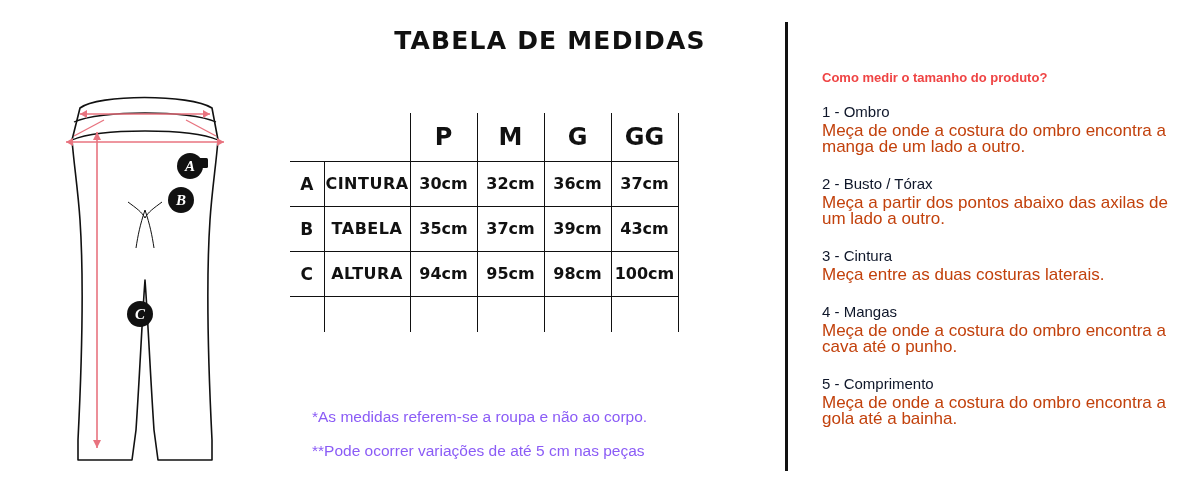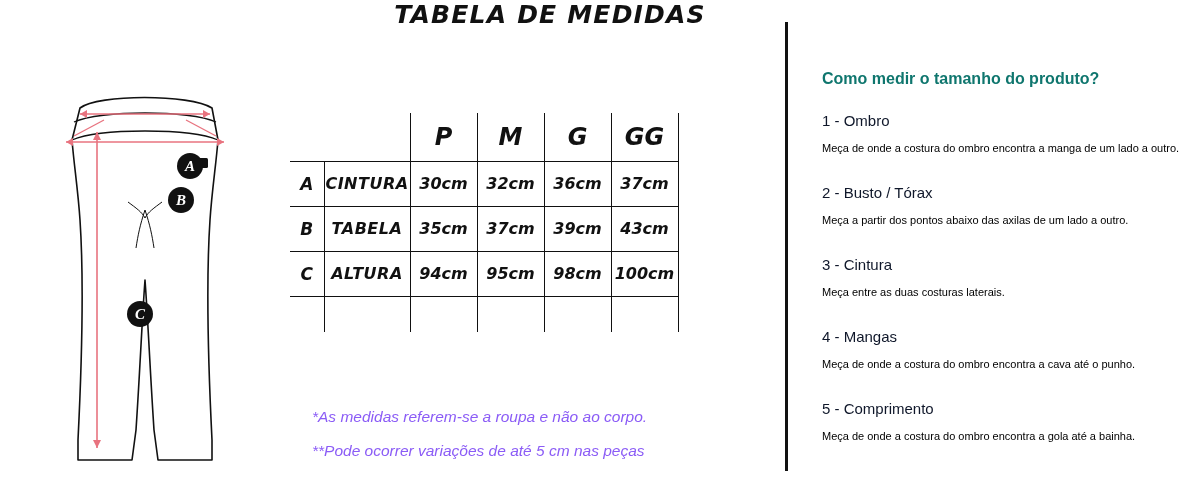--- a/index.html
+++ b/index.html
@@ -55,21 +55,21 @@
     z-index: 5;
   }
   .badge-a { left: 137px; top: 83px; }
   .badge-b { left: 128px; top: 117px; }
   .badge-c { left: 87px;  top: 231px; }
 
   
   .main-col {
     flex: 1 1 auto;
     position: relative;
-    font-style: italic;
+    padding-top: 26px;
   }
   .main-title {
     font-family: "DejaVu Sans", sans-serif;
     font-weight: bold;
     font-size: 25px;
     letter-spacing: 1.2px;
     text-align: center;
     width: 470px;
     margin-left: 25px;
     color: #111111;
@@ -149,36 +149,36 @@
     position: relative;
     padding: 48px 30px 20px 34px;
     border-left: 3px solid #111111;
     margin-top: 22px;
     margin-bottom: 30px;
     height: 449px;
   }
   .right-title {
     font-family: "Liberation Sans", sans-serif;
     font-weight: bold;
-    font-size: 16px;
-    color: #0f766e;
-    margin-bottom: 22px;
+    font-size: 13px;
+    color: #ef4444;
+    margin-bottom: 16px;
   }
   .measure-item {
     margin-bottom: 18px;
   }
   .measure-head {
     font-size: 15px;
     line-height: 22px;
     color: #0f172a;
   }
   .measure-body {
-    font-size: 11px;
-    line-height: 32px;
-    color: #000000;
+    font-size: 17px;
+    line-height: 16px;
+    color: #c2410c;
   }
 </style>
 </head>
 <body>
 
 <div class="page">
 
   <div class="diagram-col">
     <div class="pants-wrap">
       <svg class="pants-svg" width="210" height="400" viewBox="0 0 210 400">

